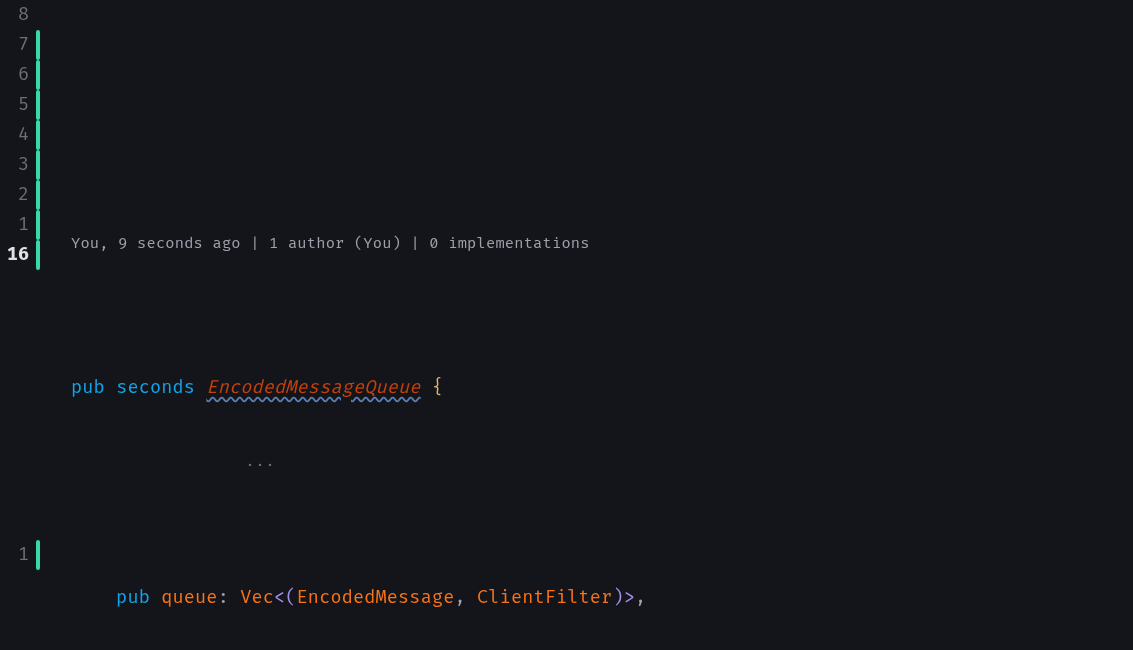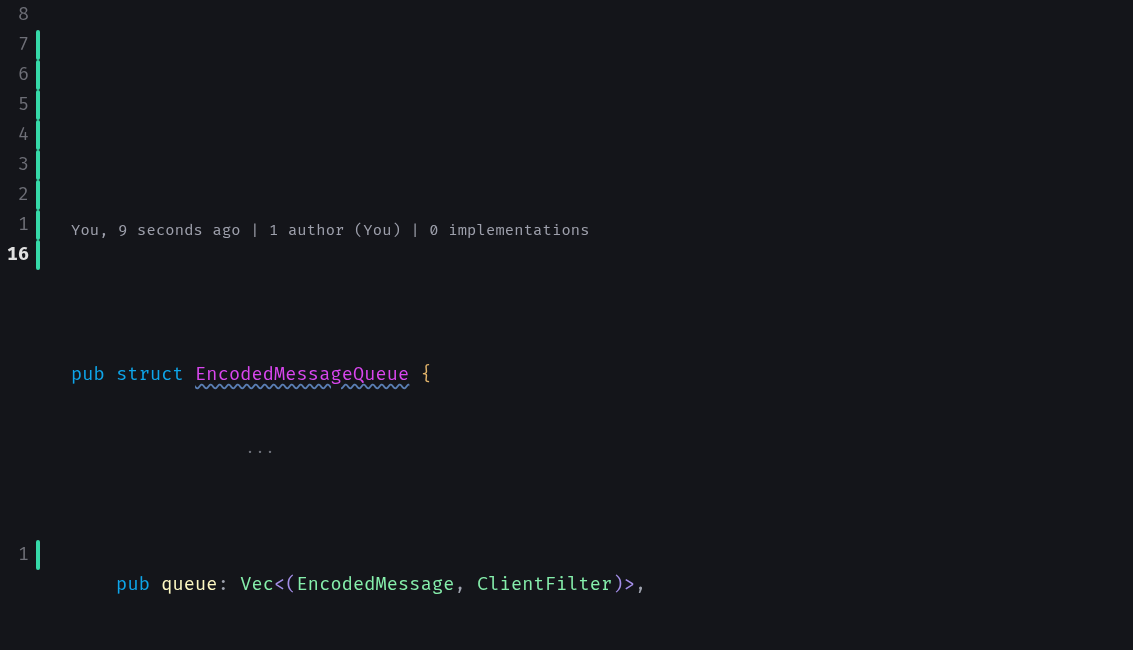--- a/index.html
+++ b/index.html
@@ -53,35 +53,36 @@
     width: 4px;
     height: 100%;
     background: #36d9a8;
     border-radius: 2px;
   }
   .code {
     flex: 1 1 auto;
     padding-left: 28px;
     white-space: pre;
     letter-spacing: 0.2px;
+    margin-top: 13px;
   }
   .code .row {
     height: 30px;
     position: relative;
   }
   .codelens {
     color: #9ea0ac;
     font-size: 15px;
   }
   .kw       { color: #0ea5e9; }              
-  .typename { color: #d946ef; }
-  .typedecl { color: #86efac; text-align: right; }
+  .typename { color: #c2410c; font-style: italic; }
+  .typedecl { color: #f97316; text-align: right; }
   .punct    { color: #9fa3af; }
   .angle    { color: #a48ee8; }
-  .field    { color: #fef9c3; }
+  .field    { color: #f97316; }
   .brace    { color: #e1b36a; }
   .squig {
     text-decoration-line: underline;
     text-decoration-style: wavy;
     text-decoration-color: #d9883a;
     text-underline-offset: 3px;
   }
   .squig.blue {
     text-decoration-color: #5a7fb5;
   }
@@ -147,21 +148,21 @@
   </div>
 
   <div class="code">
     
     <div class="row"></div>
 
     
     <div class="row codelens" style="height:0;position:relative;top:-24px;"><span>You, 9 seconds ago | 1 author (You) | 0 implementations</span></div>
 
     
-    <div class="row"><span class="kw">pub</span> <span class="kw">struct</span> <span class="typename squig blue">EncodedMessageQueue</span> <span class="brace">{</span></div>
+    <div class="row"><span class="kw">pub</span> <span class="kw">seconds</span> <span class="typename squig blue">EncodedMessageQueue</span> <span class="brace">{</span></div>
     <div class="row" style="height:0;position:relative;top:-6px;left:175px;"><span class="dots">···</span></div>
 
     
     <div class="row">    <span class="kw">pub</span> <span class="field">queue</span><span class="punct">:</span> <span class="typedecl">Vec</span><span class="angle">&lt;</span><span class="angle">(</span><span class="typedecl">EncodedMessage</span><span class="punct">,</span> <span class="typedecl">ClientFilter</span><span class="angle">)</span><span class="angle">&gt;</span><span class="punct">,</span></div>
 
     
     
 
     
     

